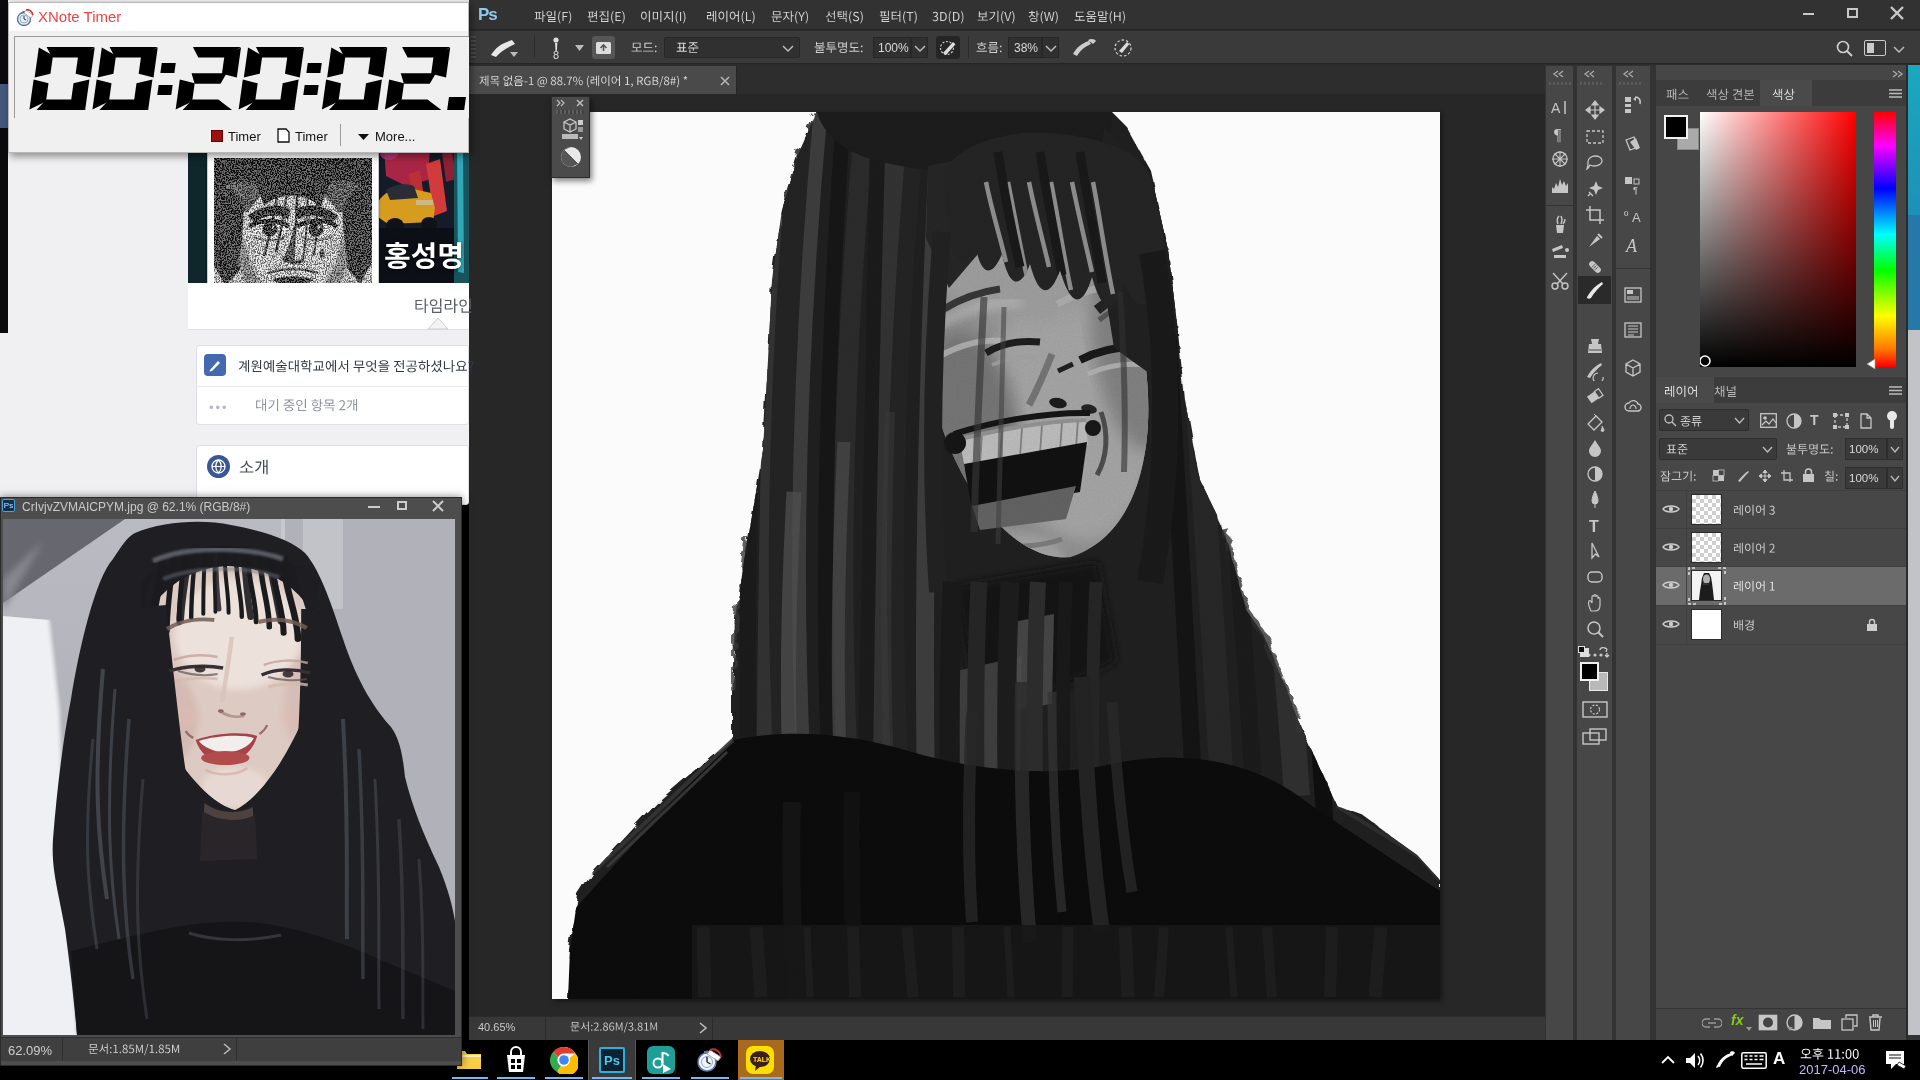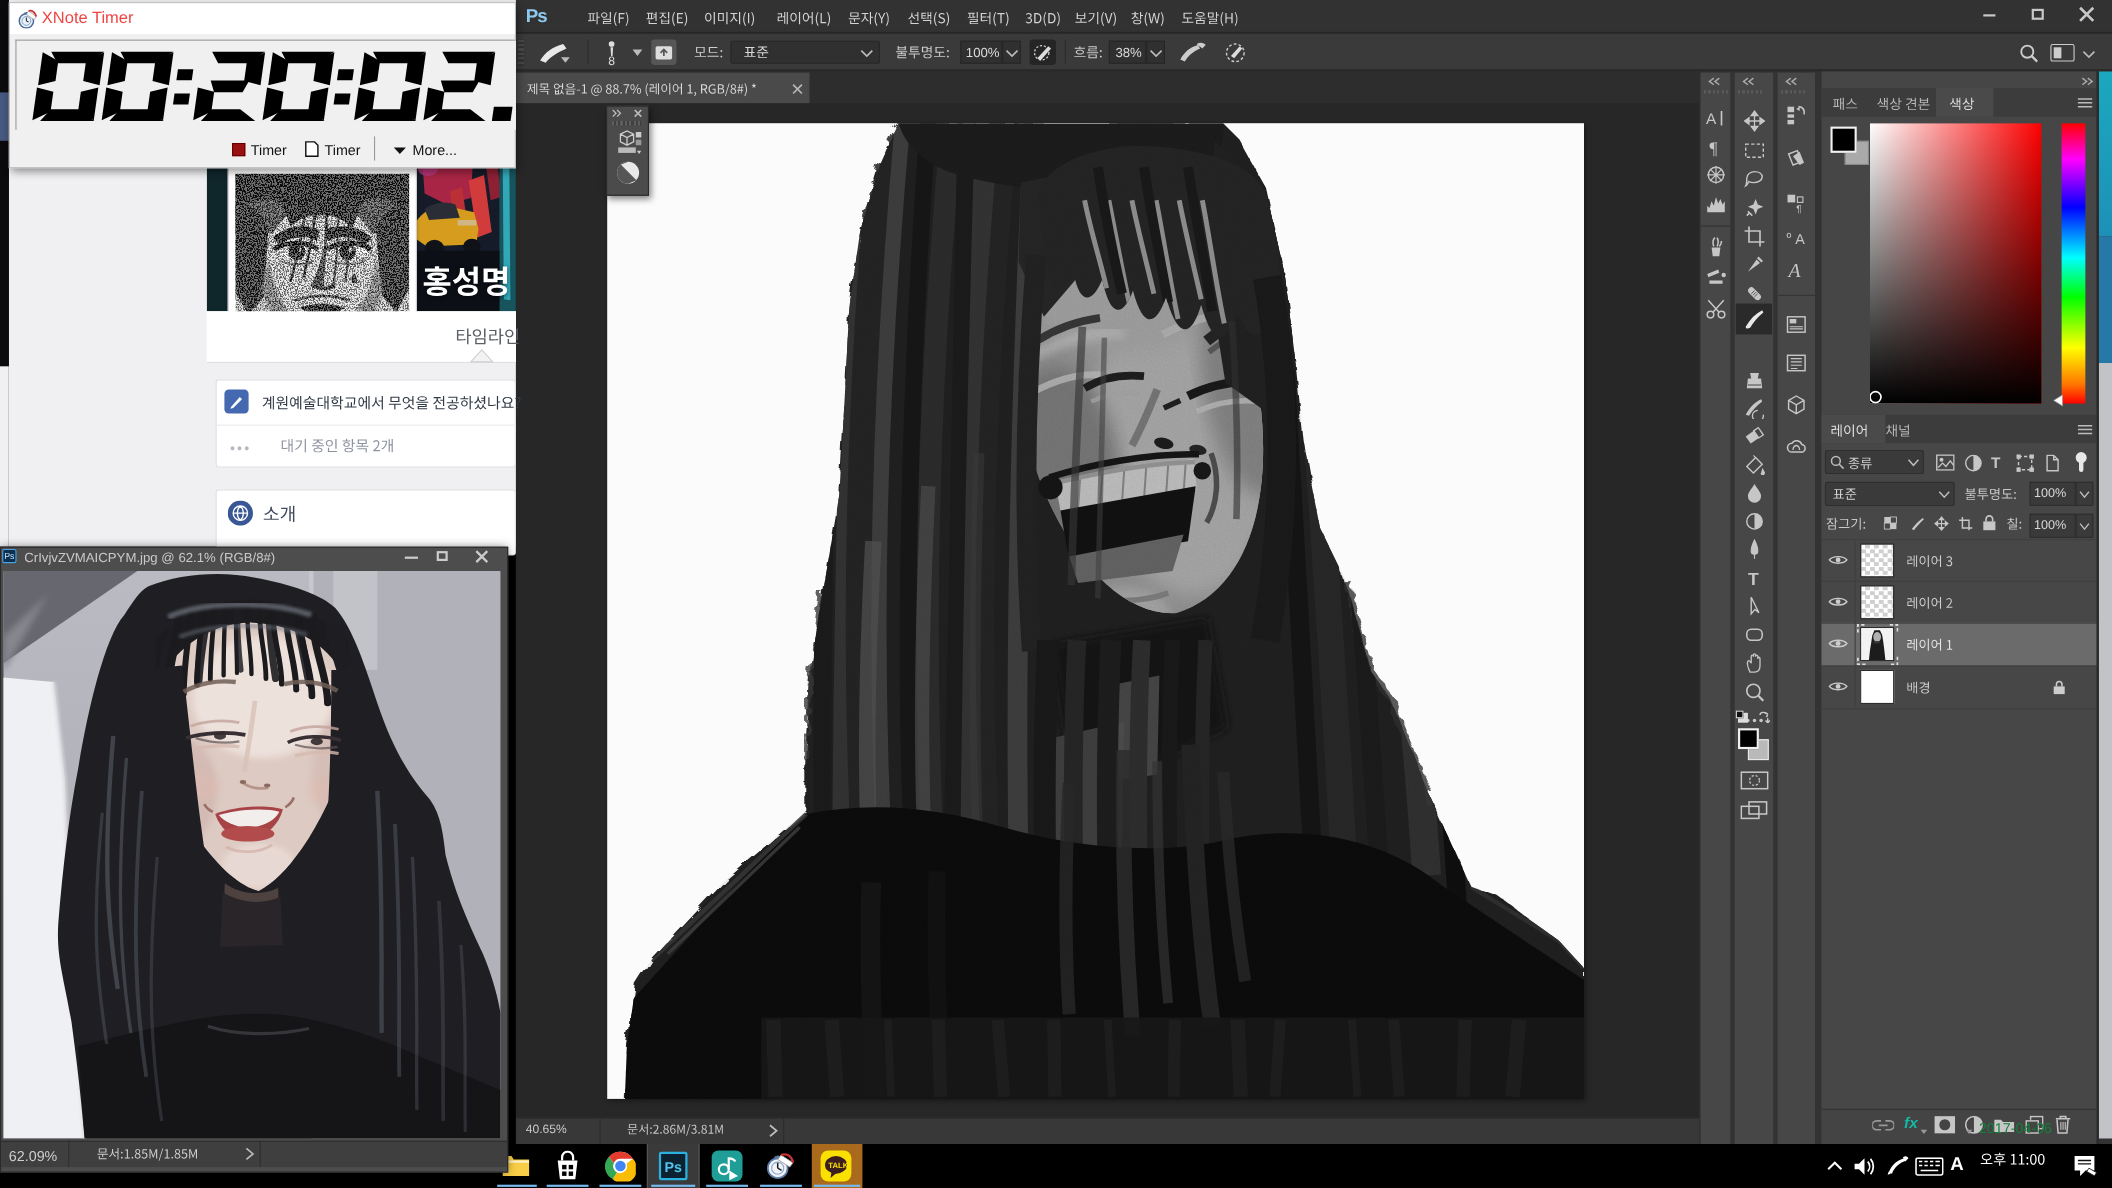--- a/index.html
+++ b/index.html
@@ -691,21 +691,21 @@
       <path d="M3.5,6 V4 a2.5,2.5 0 0 1 5,0 V6" fill="none" stroke="#ccc" stroke-width="1.4"></path>
     </svg>
 <svg style="position:absolute;left:1733px;top:617px;overflow:visible" width="26" height="18">
       <path transform="translate(0,12.6)" fill="#cfcfcf" d="M1.0 -8.9H1.9V-6.2H4.2V-8.9H5.1V-1.8H1.0ZM1.9 -5.4V-2.6H4.2V-5.4ZM8.9 -9.9H9.8V0.9H8.9ZM7.1 -5.6H9.2V-4.8H7.1ZM6.5 -9.7H7.4V0.4H6.5Z M16.8 -7.9H19.7V-7.1H16.8ZM16.7 -5.7H19.7V-4.8H16.7ZM19.6 -9.9H20.6V-3.4H19.6ZM16.2 -9.1H17.2Q17.2 -7.7 16.6 -6.6Q16.0 -5.5 14.9 -4.7Q13.8 -3.9 12.2 -3.4L11.8 -4.2Q13.2 -4.6 14.2 -5.3Q15.1 -5.9 15.7 -6.8Q16.2 -7.6 16.2 -8.7ZM12.3 -9.1H16.9V-8.3H12.3ZM17.0 -3.3Q18.1 -3.3 18.9 -3.0Q19.7 -2.8 20.2 -2.3Q20.6 -1.9 20.6 -1.2Q20.6 -0.6 20.2 -0.1Q19.7 0.4 18.9 0.6Q18.1 0.9 17.0 0.9Q15.9 0.9 15.1 0.6Q14.3 0.4 13.9 -0.1Q13.4 -0.6 13.4 -1.2Q13.4 -1.9 13.9 -2.3Q14.3 -2.8 15.1 -3.0Q15.9 -3.3 17.0 -3.3ZM17.0 -2.5Q16.2 -2.5 15.7 -2.4Q15.1 -2.2 14.8 -1.9Q14.4 -1.6 14.4 -1.2Q14.4 -0.8 14.8 -0.5Q15.1 -0.2 15.7 -0.1Q16.2 0.1 17.0 0.1Q17.8 0.1 18.4 -0.1Q19.0 -0.2 19.3 -0.5Q19.6 -0.8 19.6 -1.2Q19.6 -1.6 19.3 -1.9Q19.0 -2.2 18.4 -2.4Q17.8 -2.5 17.0 -2.5Z"></path>
     </svg>
 <div class="abs" style="left:1656px;top:644px;width:250px;height:1px;background:#3f3f3f"></div>
 <div class="abs" style="left:1656px;top:1008px;width:250px;height:32px;background:#444;border-top:1px solid #333"></div>
 <svg class="abs" style="left:1702px;top:1017px" width="20" height="12">
       <path d="M8,2 H4 a4,4 0 0 0 0,8 h4 M12,2 h4 a4,4 0 0 1 0,8 h-4 M6,6 h8" stroke="#999" stroke-width="1.5" fill="none"></path>
     </svg>
-<div class="abs" style="left:1731px;top:1012px;color:#14b8a6;font-size:14px;font-style:italic;font-weight:bold">fx</div>
+<div class="abs" style="left:1731px;top:1012px;color:#84cc16;font-size:14px;font-style:italic;font-weight:bold">fx</div>
 <svg class="abs" style="left:1745px;top:1026px" width="8" height="6">
       <path d="M1,1 l3,4 3,-4" fill="#999"></path>
     </svg>
 <svg class="abs" style="left:1758px;top:1014px" width="20" height="17">
       <rect x="0.7" y="0.7" width="18.6" height="15.6" fill="#c6c6c6"></rect>
       <circle cx="10" cy="8.5" r="5" fill="#444"></circle>
     </svg>
 <svg class="abs" style="left:1786px;top:1014px" width="17" height="17">
       <circle cx="8.5" cy="8.5" r="7.5" fill="none" stroke="#c6c6c6" stroke-width="1.4"></circle>
       <path d="M8.5,1 a7.5,7.5 0 0 1 0,15 z" fill="#c6c6c6"></path>
@@ -893,21 +893,21 @@
       <path d="M2,18 l3,-1 -2,-2 z" fill="#fff"></path>
     </svg>
 <svg class="abs" style="left:1741px;top:1052px" width="26" height="17">
       <rect x="0.8" y="0.8" width="24.4" height="15.4" rx="1.5" fill="none" stroke="#fff" stroke-width="1.5"></rect>
       <path d="M3.5,4 h3 M8.5,4 h3 M13.5,4 h3 M18.5,4 h4 M3.5,7.5 h3 M8.5,7.5 h3 M13.5,7.5 h3 M18.5,7.5 h4 M5,12 h16" stroke="#fff" stroke-width="1.4"></path>
     </svg>
 <div class="abs" style="left:1773px;top:1049px;color:#fff;font-size:17px;font-weight:bold">A</div>
 <svg style="position:absolute;left:1800px;top:1045px;overflow:visible" width="63" height="19">
       <path transform="translate(0,13.7)" fill="#ffffff" d="M5.4 -4.1H6.5V-1.2H5.4ZM6.0 -10.0Q7.2 -10.0 8.2 -9.6Q9.1 -9.2 9.7 -8.5Q10.2 -7.8 10.2 -6.9Q10.2 -6.0 9.7 -5.3Q9.1 -4.6 8.2 -4.2Q7.2 -3.8 6.0 -3.8Q4.7 -3.8 3.8 -4.2Q2.8 -4.6 2.2 -5.3Q1.7 -6.0 1.7 -6.9Q1.7 -7.8 2.2 -8.5Q2.8 -9.2 3.8 -9.6Q4.7 -10.0 6.0 -10.0ZM6.0 -9.1Q5.0 -9.1 4.3 -8.8Q3.6 -8.6 3.1 -8.1Q2.7 -7.6 2.7 -6.9Q2.7 -6.2 3.1 -5.7Q3.6 -5.2 4.3 -5.0Q5.0 -4.7 6.0 -4.7Q6.9 -4.7 7.6 -5.0Q8.4 -5.2 8.8 -5.7Q9.2 -6.2 9.2 -6.9Q9.2 -7.6 8.8 -8.1Q8.4 -8.6 7.6 -8.8Q6.9 -9.1 6.0 -9.1ZM0.7 -1.4H11.3V-0.5H0.7Z M13.2 -9.4H22.6V-8.5H13.2ZM12.6 -3.1H23.3V-2.2H12.6ZM17.4 -2.4H18.4V1.0H17.4ZM17.9 -7.9Q19.7 -7.9 20.7 -7.3Q21.7 -6.8 21.7 -5.9Q21.7 -5.0 20.7 -4.4Q19.7 -3.9 17.9 -3.9Q16.1 -3.9 15.1 -4.4Q14.1 -5.0 14.1 -5.9Q14.1 -6.8 15.1 -7.3Q16.1 -7.9 17.9 -7.9ZM17.9 -7.0Q16.6 -7.0 15.9 -6.7Q15.2 -6.4 15.2 -5.9Q15.2 -5.4 15.9 -5.1Q16.6 -4.8 17.9 -4.8Q19.2 -4.8 19.9 -5.1Q20.6 -5.4 20.6 -5.9Q20.6 -6.4 19.9 -6.7Q19.2 -7.0 17.9 -7.0ZM17.4 -10.8H18.4V-8.8H17.4Z M28.0 0.0V-1.0H30.1V-8.1H28.4V-8.9Q29.0 -9.0 29.5 -9.1Q30.0 -9.3 30.4 -9.5H31.3V-1.0H33.2V0.0Z M35.2 0.0V-1.0H37.3V-8.1H35.6V-8.9Q36.3 -9.0 36.7 -9.1Q37.2 -9.3 37.6 -9.5H38.5V-1.0H40.4V0.0Z M43.1 -5.1Q42.7 -5.1 42.5 -5.3Q42.2 -5.6 42.2 -6.0Q42.2 -6.4 42.5 -6.6Q42.7 -6.9 43.1 -6.9Q43.4 -6.9 43.7 -6.6Q43.9 -6.4 43.9 -6.0Q43.9 -5.6 43.7 -5.3Q43.4 -5.1 43.1 -5.1ZM43.1 0.2Q42.7 0.2 42.5 -0.1Q42.2 -0.3 42.2 -0.7Q42.2 -1.1 42.5 -1.4Q42.7 -1.6 43.1 -1.6Q43.4 -1.6 43.7 -1.4Q43.9 -1.1 43.9 -0.7Q43.9 -0.3 43.7 -0.1Q43.4 0.2 43.1 0.2Z M48.5 0.2Q47.6 0.2 46.9 -0.4Q46.2 -0.9 45.9 -2.0Q45.5 -3.1 45.5 -4.8Q45.5 -6.5 45.9 -7.5Q46.2 -8.6 46.9 -9.2Q47.6 -9.7 48.5 -9.7Q49.4 -9.7 50.1 -9.2Q50.7 -8.6 51.1 -7.5Q51.5 -6.5 51.5 -4.8Q51.5 -3.1 51.1 -2.0Q50.7 -0.9 50.1 -0.4Q49.4 0.2 48.5 0.2ZM48.5 -0.8Q49.0 -0.8 49.4 -1.2Q49.9 -1.6 50.1 -2.5Q50.3 -3.4 50.3 -4.8Q50.3 -6.2 50.1 -7.1Q49.9 -7.9 49.4 -8.4Q49.0 -8.8 48.5 -8.8Q48.0 -8.8 47.5 -8.4Q47.1 -7.9 46.9 -7.1Q46.7 -6.2 46.7 -4.8Q46.7 -3.4 46.9 -2.5Q47.1 -1.6 47.5 -1.2Q48.0 -0.8 48.5 -0.8Z M55.7 0.2Q54.8 0.2 54.1 -0.4Q53.5 -0.9 53.1 -2.0Q52.7 -3.1 52.7 -4.8Q52.7 -6.5 53.1 -7.5Q53.5 -8.6 54.1 -9.2Q54.8 -9.7 55.7 -9.7Q56.6 -9.7 57.3 -9.2Q57.9 -8.6 58.3 -7.5Q58.7 -6.5 58.7 -4.8Q58.7 -3.1 58.3 -2.0Q57.9 -0.9 57.3 -0.4Q56.6 0.2 55.7 0.2ZM55.7 -0.8Q56.2 -0.8 56.7 -1.2Q57.1 -1.6 57.3 -2.5Q57.5 -3.4 57.5 -4.8Q57.5 -6.2 57.3 -7.1Q57.1 -7.9 56.7 -8.4Q56.2 -8.8 55.7 -8.8Q55.2 -8.8 54.8 -8.4Q54.3 -7.9 54.1 -7.1Q53.9 -6.2 53.9 -4.8Q53.9 -3.4 54.1 -2.5Q54.3 -1.6 54.8 -1.2Q55.2 -0.8 55.7 -0.8Z"></path>
     </svg>
-<div class="abs" style="left:1799px;top:1018px;color:#15803d;font-size:13px">2017-04-06</div>
+<div class="abs" style="left:1799px;top:1062px;color:#c4b5fd;font-size:13px">2017-04-06</div>
 <svg class="abs" style="left:1884px;top:1049px" width="24" height="22">
       <path d="M2,2 h18 v13 h-8 l-5,5 v-5 H2 Z" fill="#fff"></path>
       <path d="M5,6 h12 M5,9 h12" stroke="#111" stroke-width="1.2"></path>
       <path d="M15,13 l7,4 -2,3 -7,-4 z" fill="#fff" stroke="#111" stroke-width="0.8"></path>
     </svg>
 <div class="abs" style="left:0;top:497px;width:462px;height:569px;background:#4d4d4d;border:1px solid #2a2a2a;box-shadow:0 0 8px rgba(0,0,0,.5)"></div>
 <div class="abs" style="left:2px;top:499px;width:13px;height:13px;background:#0d3050;border:1px solid #4aa3e0;border-radius:2px;color:#bfe3ff;font-size:8px;text-align:center;line-height:12px">Ps</div>
 <div class="abs" style="left:22px;top:500px;color:#c9c9c9;font-size:12px">CrIvjvZVMAICPYM.jpg @ 62.1% (RGB/8#)</div>
 <div class="abs" style="left:368px;top:506px;width:12px;height:2px;background:#ccc"></div>
 <div class="abs" style="left:397px;top:501px;width:10px;height:9px;border:2px solid #ccc"></div>

